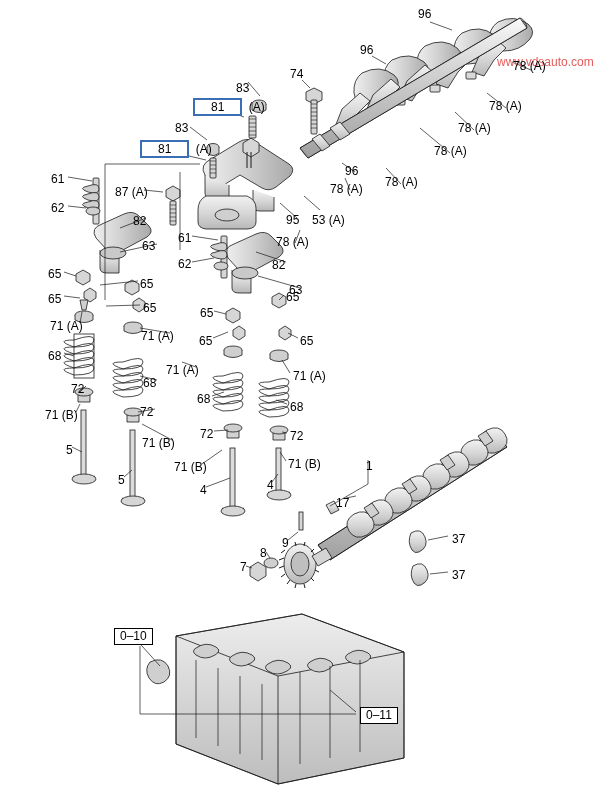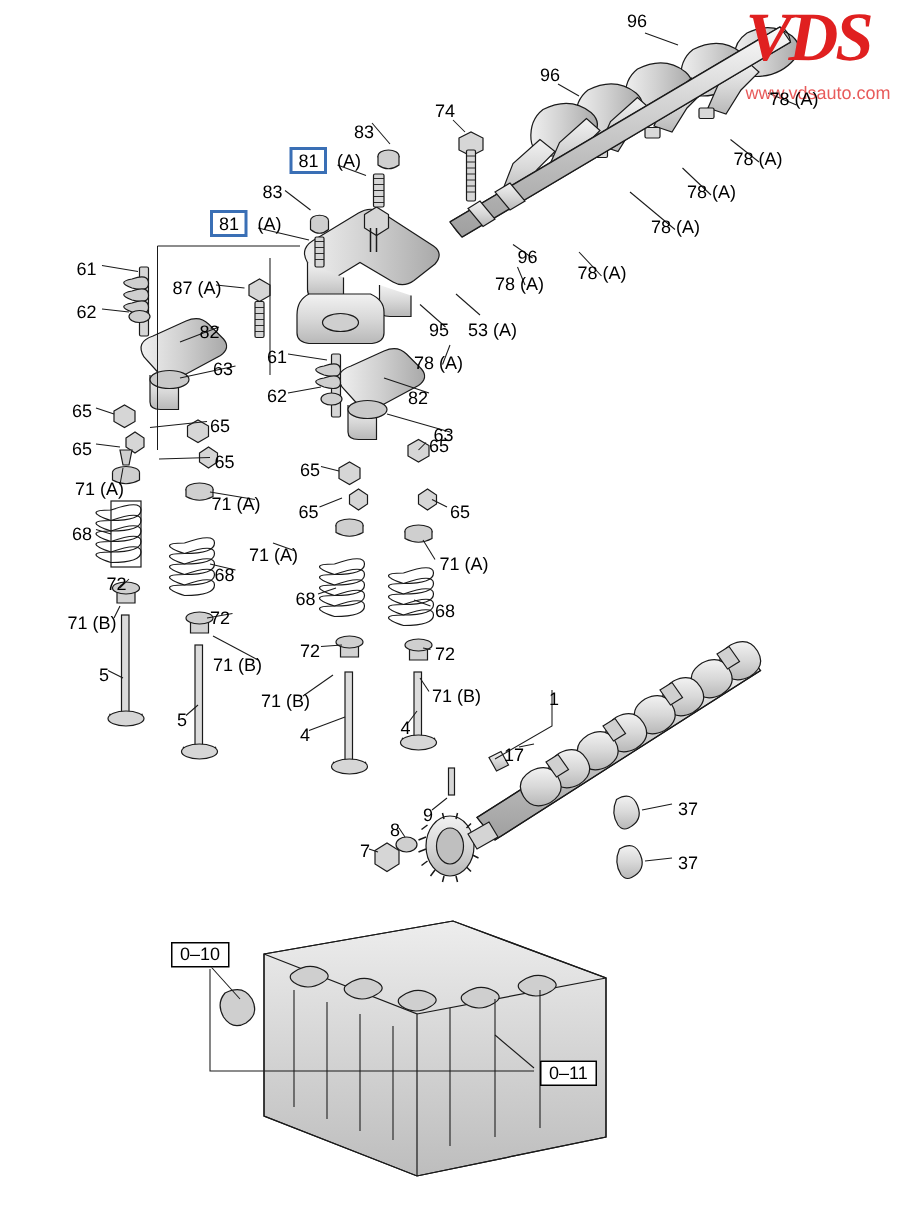--- a/index.html
+++ b/index.html
@@ -25,21 +25,21 @@
     line-height:13px;
     white-space:nowrap;
     border:1px solid #000;
     background:#fff;
     padding:1px 5px;
     color:#000;
   }
   .hl{
     border:2px solid #3a6fb5;
     background:#fff;
-    padding:0px 4px;
+    padding:0px 16px;
     font-size:12px;
   }
   .logo{
     position:absolute;
     font-family:"Liberation Serif", serif;
     font-weight:bold;
     font-style:italic;
     font-size:46px;
     color:#e02020;
     letter-spacing:-2px;
@@ -404,21 +404,20 @@
         <path d="M105,164 L200,164"></path>
         <path d="M180,172 L180,250"></path>
 
         <path d="M133,636 L160,666"></path>
         <path d="M140,646 L140,714 L356,714"></path>
         <path d="M356,712 L330,690"></path>
       </g>
     </g>
   </svg>
 
-  <div class="logo" style="left:497px;top:2px;">VDS</div>
   <div class="logosub" style="left:497px;top:55px;">www.vdsauto.com</div>
 
   <div class="lbl" style="left:418px;top:8px;">96</div>
   <div class="lbl" style="left:360px;top:44px;">96</div>
   <div class="lbl" style="left:513px;top:60px;">78 (A)</div>
   <div class="lbl" style="left:489px;top:100px;">78 (A)</div>
   <div class="lbl" style="left:458px;top:122px;">78 (A)</div>
   <div class="lbl" style="left:434px;top:145px;">78 (A)</div>
   <div class="lbl" style="left:385px;top:176px;">78 (A)</div>
   <div class="lbl" style="left:330px;top:183px;">78 (A)</div>

